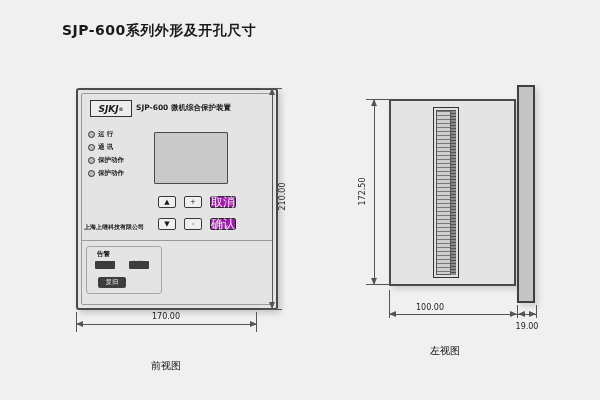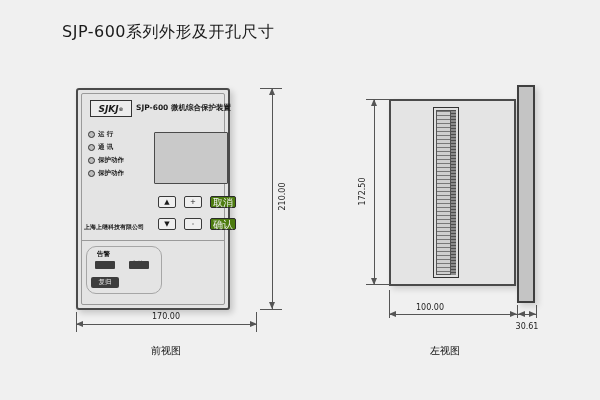--- a/index.html
+++ b/index.html
@@ -1,39 +1,39 @@
 <!DOCTYPE html>
 <html><head>
 <meta charset="utf-8">
 <style>
   html,body{margin:0;padding:0;background:#fff;}
   .canvas{position:relative;width:600px;height:400px;background:#f0f0f0;
           font-family:"DejaVu Sans","Liberation Sans",sans-serif;overflow:hidden;color:#1a1a1a;}
-  .page-title{position:absolute;left:62px;top:22px;font-size:16px;font-weight:normal;letter-spacing:.5px;}
+  .page-title{position:absolute;left:62px;top:22px;font-size:14px;font-weight:bold;letter-spacing:.5px;}
 
   
-  .panel{position:absolute;left:76px;top:88px;width:154px;height:222px;box-sizing:border-box;
+  .panel{position:absolute;left:76px;top:88px;width:202px;height:222px;box-sizing:border-box;
          border:2px solid #4a4a4a;background:#e4e4e4;border-radius:3px;
          box-shadow:3px 3px 6px rgba(0,0,0,.18);}
   .panel-outline{position:absolute;inset:3px;border:1px solid #9a9a9a;border-radius:2px;}
   .logo{position:absolute;left:12px;top:10px;width:40px;height:15px;border:1px solid #333;
         display:flex;align-items:center;justify-content:center;font-size:9px;font-weight:bold;
         font-style:italic;background:#ededed;}
   .logo sup{font-size:5px;font-style:normal;}
   .model{position:absolute;left:58px;top:13px;font-size:7.5px;font-weight:bold;white-space:nowrap;}
   .led{position:absolute;left:10px;display:flex;align-items:center;gap:3px;font-size:6.5px;font-weight:bold;}
   .dot{width:5px;height:5px;border-radius:50%;border:1px solid #333;background:#bdbdbd;display:inline-block;}
   .lcd{position:absolute;left:76px;top:42px;width:72px;height:50px;background:#c9c9c9;
        border:1.5px solid #4a4a4a;border-radius:1px;}
   .key{position:absolute;height:12px;box-sizing:border-box;border:1px solid #3a3a3a;background:#efefef;
        border-radius:2px;font-size:7px;line-height:10px;text-align:center;}
-  .key.dark{background:#4d7c0f;color:#eee;font-size:10px;line-height:11px;border-color:#2a2a2a;}
+  .key.dark{background:#a21caf;color:#eee;font-size:12px;line-height:11px;border-color:#2a2a2a;}
   .company{position:absolute;left:6px;top:133px;font-size:6px;font-weight:bold;white-space:nowrap;}
   .divider{position:absolute;left:4px;right:4px;top:150px;height:1px;background:#9a9a9a;}
-  .grp{position:absolute;top:156px;height:48px;border:1px solid #a6a6a6;border-radius:10px;box-sizing:border-box;}
+  .grp{position:absolute;top:156px;height:48px;border:1px solid #a6a6a6;border-radius:3px;box-sizing:border-box;}
   .slab{position:absolute;font-size:6.5px;font-weight:bold;}
   .ind{position:absolute;width:20px;height:8px;background:#3d3d3d;border-radius:1px;}
   .sbtn{position:absolute;height:11px;background:#3d3d3d;color:#eee;font-size:6.5px;line-height:11px;
         text-align:center;border-radius:2px;}
 
   
   .side-body{position:absolute;left:389px;top:99px;width:127px;height:187px;box-sizing:border-box;
              border:2px solid #4a4a4a;background:#e4e4e4;box-shadow:3px 3px 6px rgba(0,0,0,.15);}
   .strip{position:absolute;left:42px;top:6px;width:26px;height:171px;box-sizing:border-box;
          border:1px solid #333;background:#e0e0e0;}
@@ -101,40 +101,40 @@
 
     <div class="company">上海上继科技有限公司</div>
 
     <div class="divider"></div>
 
     <div class="grp" style="left:8px;width:76px">
       <span class="slab" style="left:10px;top:3px">告警</span>
       <span class="slab" style="left:44px;top:13px">事故</span>
       <span class="ind" style="left:8px;top:14px"></span>
       <span class="ind" style="left:42px;top:14px"></span>
-      <span class="sbtn" style="left:4px;top:30px;width:28px">复归</span>
+      <span class="sbtn" style="left:11px;top:30px;width:28px">复归</span>
     </div>
 
   </div>
 
   <div class="vline" style="left:76px;top:312px;height:20px"></div>
   <div class="vline" style="left:256px;top:312px;height:20px"></div>
   <div class="hline" style="left:76px;top:324px;width:181px"></div>
   <div class="arr l" style="left:76px;top:321px"></div>
   <div class="arr r" style="left:250px;top:321px"></div>
   <div class="dim" style="left:136px;top:312px;width:60px">170.00</div>
 
   <div class="hline" style="left:260px;top:88px;width:22px"></div>
   <div class="hline" style="left:260px;top:309px;width:22px"></div>
   <div class="vline" style="left:272px;top:88px;height:221px"></div>
   <div class="arr u" style="left:269px;top:88px"></div>
   <div class="arr d" style="left:269px;top:302px"></div>
   <div class="dim rot" style="left:262px;top:192px;width:40px">210.00</div>
 
-  <div class="cap" style="left:136px;top:344px;width:60px">前视图</div>
+  <div class="cap" style="left:136px;top:359px;width:60px">前视图</div>
 
   <div class="side-body">
     <div class="strip">
       <div class="strip-col1"></div>
       <div class="strip-col2"></div>
     </div>
   </div>
   <div class="flange"></div>
 
   <div class="hline" style="left:366px;top:99px;width:24px"></div>
@@ -148,17 +148,17 @@
   <div class="vline" style="left:517px;top:305px;height:13px"></div>
   <div class="hline" style="left:389px;top:314px;width:129px"></div>
   <div class="arr l" style="left:389px;top:311px"></div>
   <div class="arr r" style="left:510px;top:311px"></div>
   <div class="dim" style="left:400px;top:303px;width:60px">100.00</div>
 
   <div class="vline" style="left:536px;top:305px;height:13px"></div>
   <div class="hline" style="left:518px;top:314px;width:18px"></div>
   <div class="arr l" style="left:518px;top:311px"></div>
   <div class="arr r" style="left:529px;top:311px"></div>
-  <div class="dim" style="left:497px;top:322px;width:60px">30.61</div>
+  <div class="dim" style="left:497px;top:322px;width:60px">19.00</div>
 
   <div class="cap" style="left:415px;top:344px;width:60px">左视图</div>
 
 </div>
 
 </body></html>

